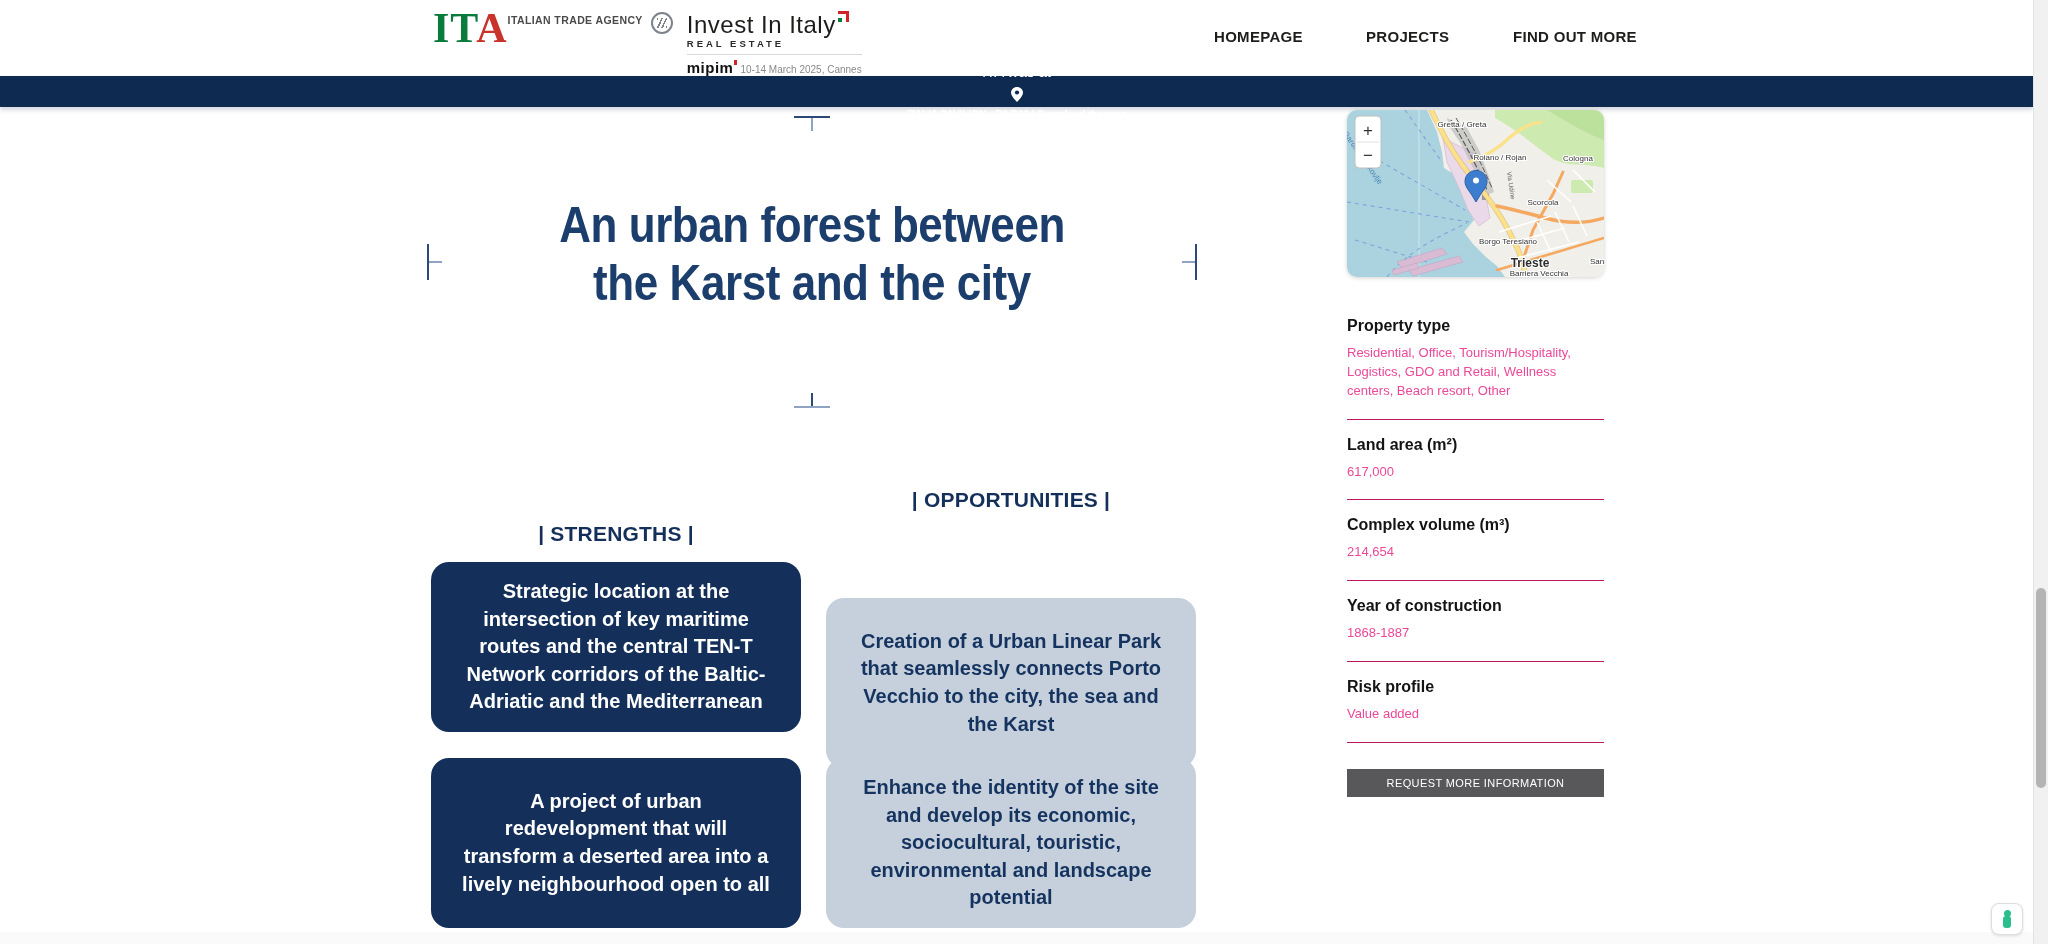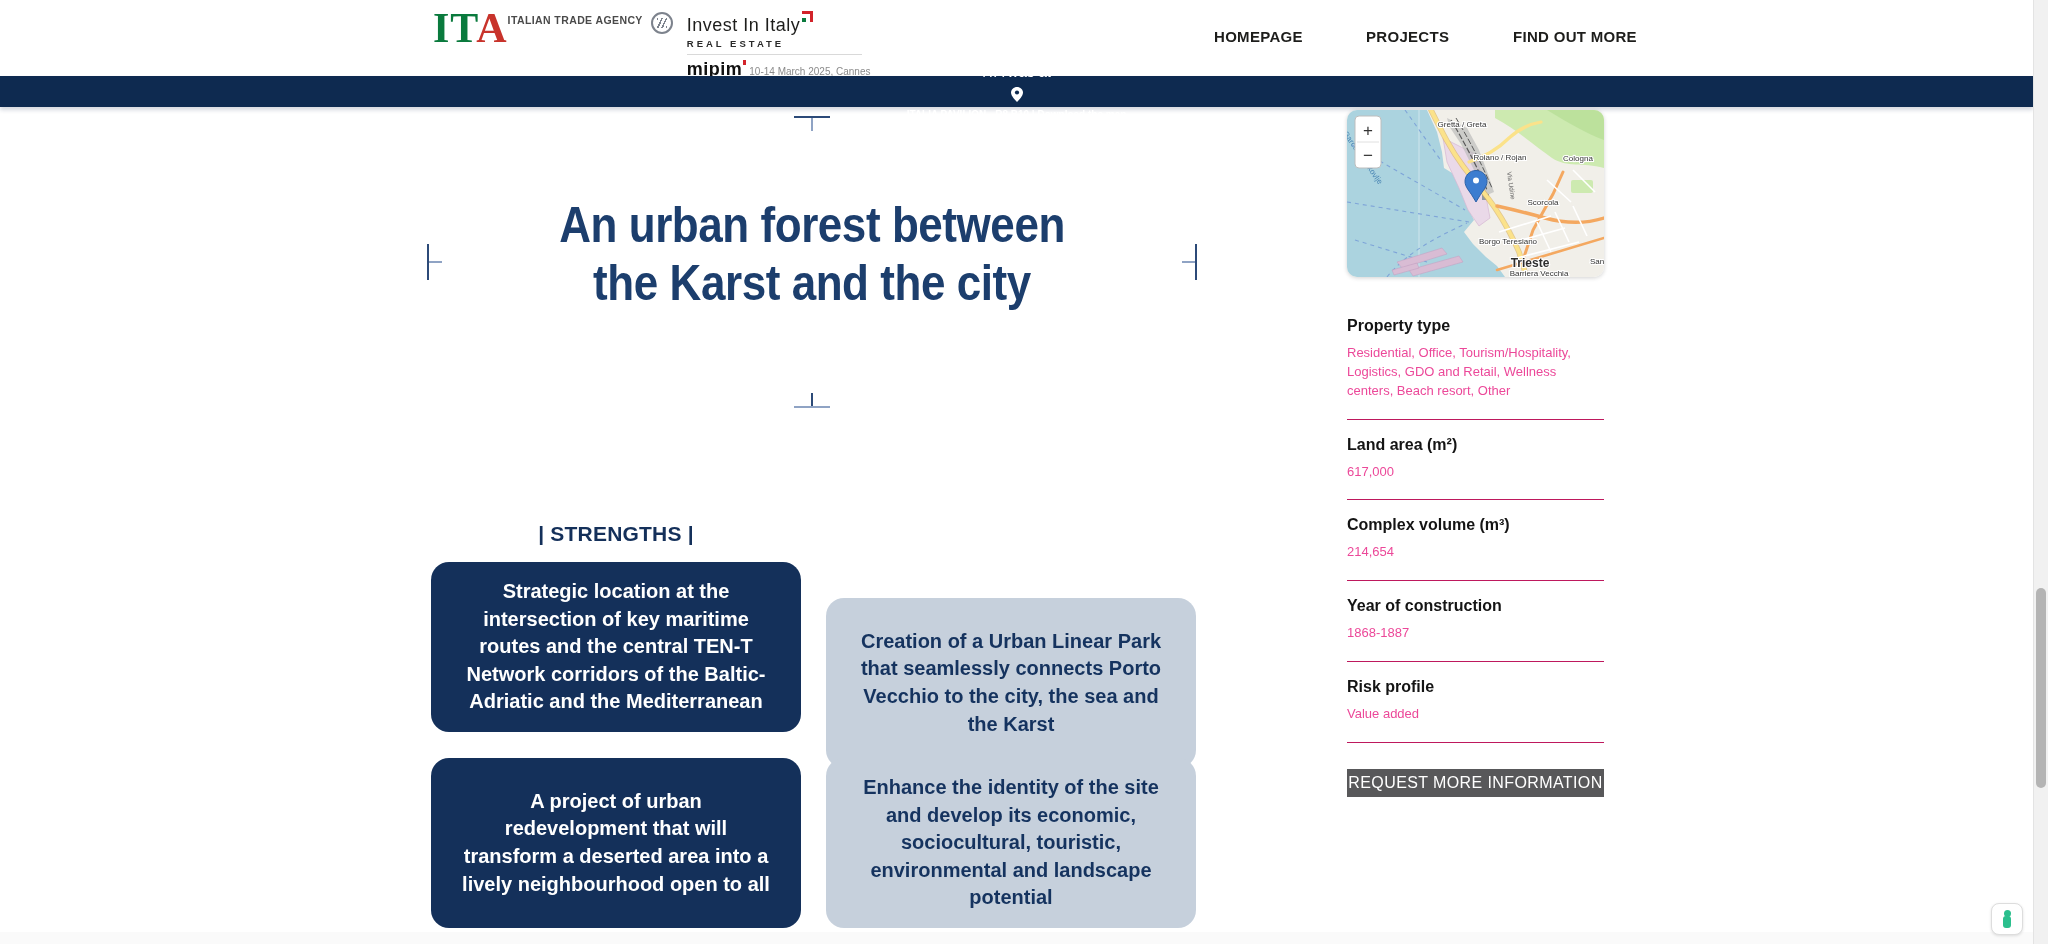--- a/index.html
+++ b/index.html
@@ -12,29 +12,29 @@
   .logo-wrap { position:absolute; left:433px; top:8px; display:flex; gap:14px; cursor:pointer; }
   .ita-block { display:flex; flex-direction:row; }
   .ita-letters { font-family:"Liberation Serif", serif; font-weight:700; font-size:42px; line-height:40px; letter-spacing:1px; }
   .ita-i { color:#0a7a3d; } .ita-t { color:#0a7a3d; } .ita-a { color:#c8332b; }
   .ita-tagline { font-size:10.5px; font-weight:700; color:#4a4a4a; letter-spacing:.4px; margin-top:6px; }
   .ita-emblem { width:22px; height:22px; border-radius:50%; border:2px solid #7d838d; margin:4px 0 0 -6px; position:relative; flex:none; }
   .ita-emblem::after { content:""; position:absolute; left:4px; top:4px; width:10px; height:10px;
       background:repeating-linear-gradient(115deg,#7d838d 0 1.5px,transparent 1.5px 4px); }
   .invest-block { display:flex; flex-direction:column; padding-top:6px; }
   .invest-title-row { display:flex; align-items:flex-start; }
-  .invest-title { font-size:18px; color:#1d1d1b; letter-spacing:.5px; line-height:22px; }
+  .invest-title { font-size:24px; color:#1d1d1b; letter-spacing:.5px; line-height:22px; }
   .invest-arrow { width:11px; height:11px; position:relative; margin-left:2px; margin-top:-3px; }
   .invest-arrow::before { content:""; position:absolute; right:0; top:0; width:11px; height:3px; background:#d2232a; }
   .invest-arrow::after  { content:""; position:absolute; right:0; top:0; width:3px; height:11px; background:#d2232a; }
   .invest-arrow .ga { position:absolute; left:0; bottom:0; width:4px; height:4px; background:#0a7a3d; }
   .invest-sub { font-size:9.5px; font-weight:700; letter-spacing:3px; color:#2a2a2a; margin-top:2px; }
   .invest-divider { width:175px; height:1px; background:#d9d9d9; margin:5px 0 4px; }
   .mipim-row { display:flex; align-items:baseline; gap:7px; }
-  .mipim { font-size:18px; font-weight:700; color:#111; letter-spacing:.5px; position:relative; }
+  .mipim { font-size:15px; font-weight:700; color:#111; letter-spacing:.5px; position:relative; }
   .mipim::after { content:""; position:absolute; right:-4px; top:1px; width:3px; height:5px; background:#d2232a; }
   .mipim-event { font-size:10px; color:#8a8a8a; }
   .nav { position:absolute; top:28px; left:1214px; display:flex; gap:0; }
   .nav span { font-size:15px; font-weight:600; color:#1d1d1b; letter-spacing:.3px; cursor:pointer; }
   .nav span:nth-child(1){ width:152px; } .nav span:nth-child(2){ width:147px; }
 
   
   .banner { position:absolute; left:0; top:76px; width:2033px; height:31px; background:#0e2a50;
             display:flex; align-items:center; justify-content:center; gap:7px; color:#fff;
             box-shadow:0 3px 4px rgba(20,40,80,.18);flex-direction:column; }
@@ -66,21 +66,21 @@
   .sidebar { position:absolute; left:1347px; top:110px; width:257px; }
   .map-box { position:relative; width:257px; height:167px; border-radius:10px; overflow:hidden;
              box-shadow:0 1px 4px rgba(0,0,0,.18); cursor:grab; }
   .map-box svg { display:block; }
   .fields { margin-top:40px; }
   .field { padding:0 0 18px; border-bottom:1px solid #be185d; margin-bottom:16px; }
   .field:last-child { border-bottom:none; }
   .f-label { font-size:16px; font-weight:700; color:#141414; margin-bottom:9px; }
   .f-value { font-size:13px; color:#ec4899; line-height:1.45; }
   .cta { margin-top:26px; width:257px; height:28px; background:#58585a; color:#fff;
-         border:none; font-size:16px; letter-spacing:.4px; font-family:"Liberation Sans",sans-serif;
+         border:none; font-size:11px; letter-spacing:.4px; font-family:"Liberation Sans",sans-serif;
          cursor:pointer; display:flex; align-items:center; justify-content:center; }
 
   
   .scroll-track { position:absolute; right:0; top:0; width:15px; height:944px; background:#f1f1f1; border-left:1px solid #e3e3e3; }
   .scroll-thumb { position:absolute; right:2px; top:588px; width:10px; height:200px; background:#b4b4b4; border-radius:6px; cursor:pointer; }
   .bottom-band { position:absolute; left:0; bottom:0; width:2033px; height:12px; background:#fafafa; }
   .acc-widget { position:absolute; left:1991px; top:903px; width:32px; height:32px; background:#fff;
                 border:1px solid #ddd; border-radius:8px; box-shadow:0 1px 3px rgba(0,0,0,.12);
                 display:flex; align-items:center; justify-content:center; cursor:pointer; }
   .acc-person { position:relative; width:10px; height:18px; }
@@ -149,20 +149,21 @@
       <i></i>
       <b></b>
     </div>
 
   <h1 class="hero-title">
     <span>An urban forest between</span><br>
     <span>the Karst and the city</span>
   </h1>
 
   <div class="col-heading" style="left:431px;margin-top:34px;">| STRENGTHS |</div>
+  <div class="col-heading" style="left:826px;">| OPPORTUNITIES |</div>
 
   <div class="card navy" style="left:431px; top:562px;">Strategic location at the intersection of key maritime routes and the central TEN-T Network corridors of the Baltic-Adriatic and the Mediterranean</div>
   <div class="card light" style="left:826px; top:562px;margin-top:36px;">Creation of a Urban Linear Park that seamlessly connects Porto Vecchio to the city, the sea and the Karst</div>
   <div class="card navy" style="left:431px; top:758px;">A project of urban redevelopment that will transform a deserted area into a lively neighbourhood open to all</div>
   <div class="card light" style="left:826px; top:758px;">Enhance the identity of the site and develop its economic, sociocultural, touristic, environmental and landscape potential</div>
 
   <div class="sidebar">
 
     <div class="map-box">
       <svg width="257" height="167" viewBox="0 0 257 167">

